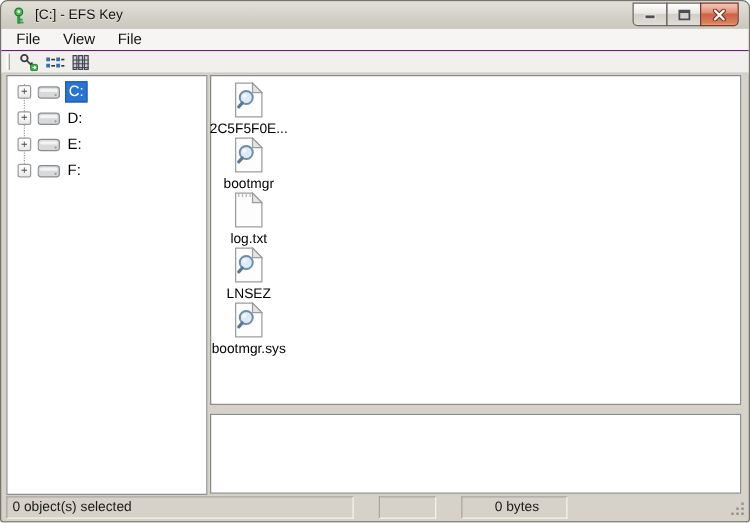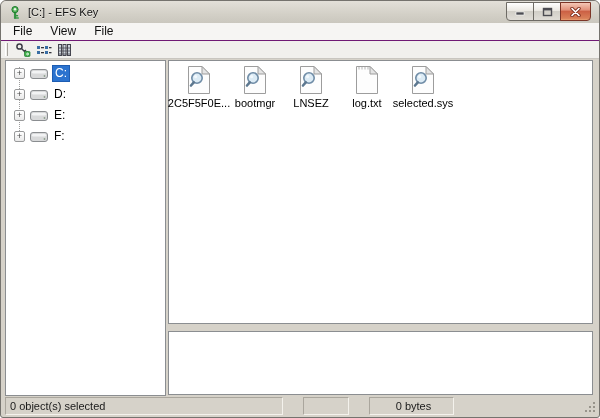--- a/index.html
+++ b/index.html
@@ -96,21 +96,21 @@
     border:1px solid #999a9b; border-radius:2px;
     background:linear-gradient(#ffffff,#e9e9e9);
     font-size:9px; line-height:9px; text-align:center;
     color:#4d4d4d;
   }
   .drive-ico { position:absolute; left:24px; width:18px; height:12px; }
   .drive-label { position:absolute; left:46px; line-height:15px; padding:0 2px; font-size:12px; }
   .drive-label.selected { background:#2b73cf; color:#fff; border:1px solid #1c5cb2; }
 
   
-  .file-list { display:flex; padding:4px 0 0 2px; }
+  .file-list { display:flex; padding:4px 0 0 2px;flex-direction:column; }
   .file-item { width:56px; display:flex; flex-direction:column; align-items:center; }
   .file-icon { width:24px; height:30px; }
   .file-label { font-size:11px; margin-top:2px; white-space:nowrap; color:#000; }
 
   
   .statusbar {
     position:absolute; left:1px; bottom:2px; width:598px; height:19px;
     display:flex; gap:20px; padding:1px 3px 0 3px;
     font-size:11px; color:#1a1a1a;
   }
@@ -282,46 +282,46 @@
             <path d="M4 20.5 L6.8 17.4" stroke="#5d7890" stroke-width="2.6" stroke-linecap="round"></path>
           </svg>
           <span class="file-label">bootmgr</span>
         </div>
 
 
         <div class="file-item">
           <svg class="file-icon" viewBox="0 0 24 30">
             <path d="M1.5 1.5 H15 L22.5 9 V28.5 H1.5 Z" fill="#fdfdfd" stroke="#9d9d9d"></path>
             <path d="M15 1.5 V9 H22.5 Z" fill="#e4e4e4" stroke="#9d9d9d"></path>
+            <path d="M4 2 v2.5 M7 2 v2.5 M10 2 v2.5 M13 2 v2.5" stroke="#b5b5b5" stroke-width="1"></path>
+          </svg>
+          <span class="file-label">log.txt</span>
+        </div>
+
+        <div class="file-item">
+          <svg class="file-icon" viewBox="0 0 24 30">
+            <path d="M1.5 1.5 H15 L22.5 9 V28.5 H1.5 Z" fill="#fdfdfd" stroke="#9d9d9d"></path>
+            <path d="M15 1.5 V9 H22.5 Z" fill="#e4e4e4" stroke="#9d9d9d"></path>
             <circle cx="10" cy="13" r="5.2" fill="#dcebf5" stroke="#6f8ca6" stroke-width="1.6"></circle>
             <circle cx="8.6" cy="11.6" r="1.6" fill="#f2f8fc"></circle>
             <path d="M4 20.5 L6.8 17.4" stroke="#5d7890" stroke-width="2.6" stroke-linecap="round"></path>
           </svg>
           <span class="file-label">LNSEZ</span>
         </div>
 
-        <div class="file-item">
-          <svg class="file-icon" viewBox="0 0 24 30">
-            <path d="M1.5 1.5 H15 L22.5 9 V28.5 H1.5 Z" fill="#fdfdfd" stroke="#9d9d9d"></path>
-            <path d="M15 1.5 V9 H22.5 Z" fill="#e4e4e4" stroke="#9d9d9d"></path>
-            <path d="M4 2 v2.5 M7 2 v2.5 M10 2 v2.5 M13 2 v2.5" stroke="#b5b5b5" stroke-width="1"></path>
-          </svg>
-          <span class="file-label">log.txt</span>
-        </div>
-
 
         <div class="file-item">
           <svg class="file-icon" viewBox="0 0 24 30">
             <path d="M1.5 1.5 H15 L22.5 9 V28.5 H1.5 Z" fill="#fdfdfd" stroke="#9d9d9d"></path>
             <path d="M15 1.5 V9 H22.5 Z" fill="#e4e4e4" stroke="#9d9d9d"></path>
             <circle cx="10" cy="13" r="5.2" fill="#dcebf5" stroke="#6f8ca6" stroke-width="1.6"></circle>
             <circle cx="8.6" cy="11.6" r="1.6" fill="#f2f8fc"></circle>
             <path d="M4 20.5 L6.8 17.4" stroke="#5d7890" stroke-width="2.6" stroke-linecap="round"></path>
           </svg>
-          <span class="file-label">selected.sys</span>
+          <span class="file-label">bootmgr.sys</span>
         </div>
 
       </div>
     </div>
 
     <div class="panel lower-panel"></div>
   </div>
 
   <div class="statusbar">
     <div class="status-cell sc1">0 object(s) selected</div>

